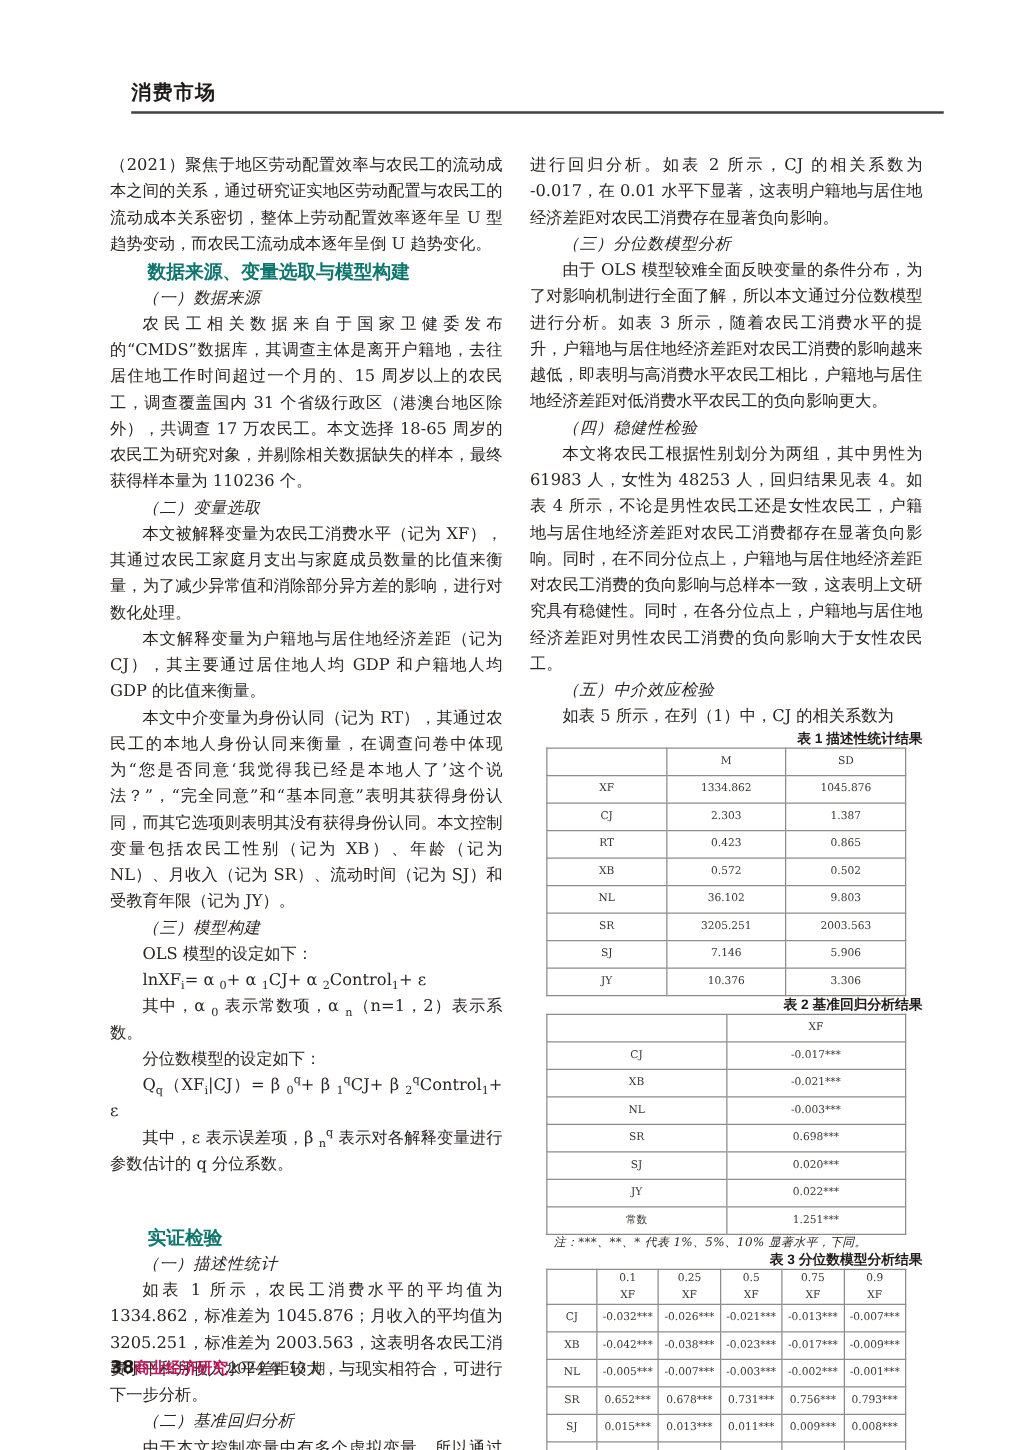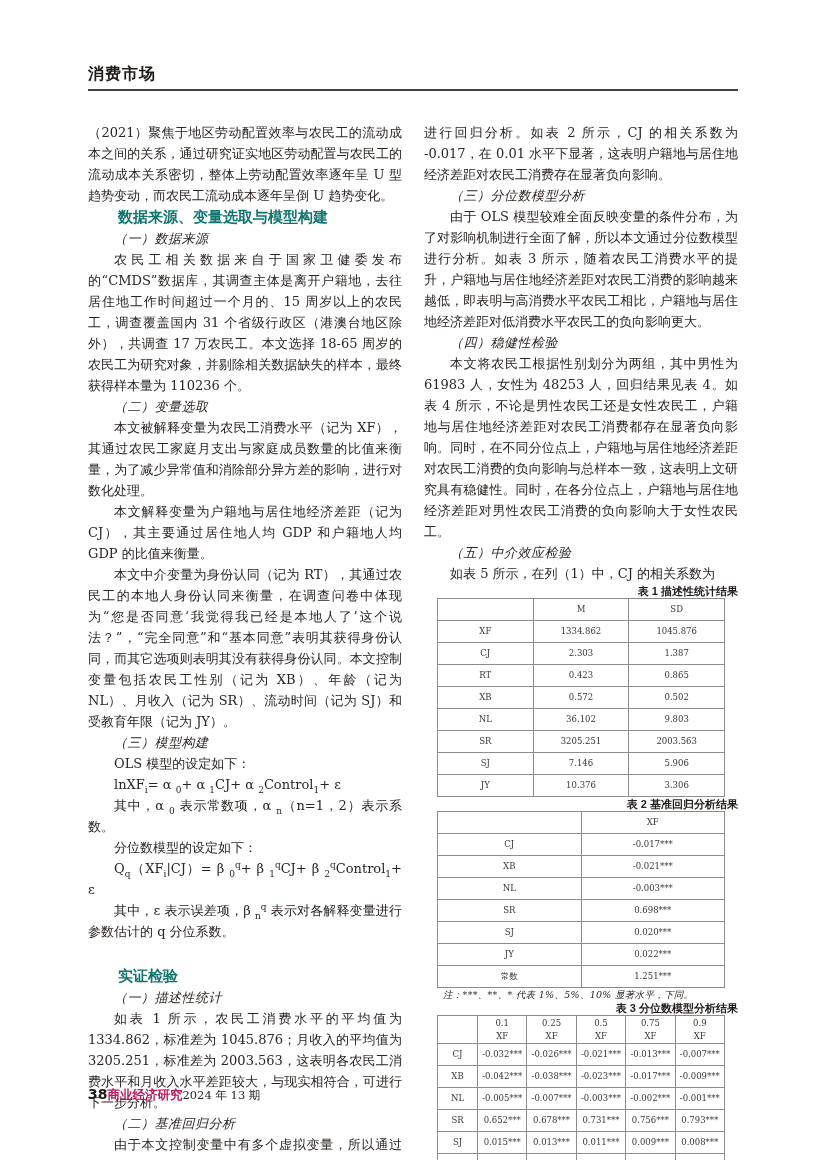--- a/index.html
+++ b/index.html
@@ -7,21 +7,21 @@
   .page {
     position: relative;
     width: 827px;
     height: 1160px;
     background: #ffffff;
     overflow: hidden;
     font-family: "DejaVu Serif", serif;
     color: #2b2522;
   }
   
-  .masthead { position: absolute; left: 88px; top: 64px; width: 650px; }
+  .masthead { position: absolute; left: 105px; top: 64px; width: 650px; }
   .masthead-title {
     font-family: "DejaVu Sans", sans-serif;
     font-weight: bold;
     font-size: 16px;
     letter-spacing: 1px;
     color: #1f1a17;
   }
   .masthead-rule { margin-top: 4px; height: 2px; background: #45403c; }
 
   
@@ -42,21 +42,21 @@
   .col p.no-indent { text-indent: 0; }
   .h-major {
     font-family: "DejaVu Sans", sans-serif;
     font-weight: bold;
     font-size: 15px;
     color: #0f766e;
     text-indent: 0;
     margin: 12px 0 8px 0;
     line-height: 22px;
   }
-  .h-major.gap-top { margin-top: 23px; }
+  .h-major.gap-top { margin-top: 37px; }
   .h-sub { font-style: italic; letter-spacing: 0.5px; }
   .formula { text-indent: 2em; }
   sub, sup { font-size: 9px; line-height: 0; }
 
   
   .tbl-caption {
     text-align: right;
     font-family: Liberation Sans, sans-serif;
     font-weight: bold;
     font-size: 11px;

